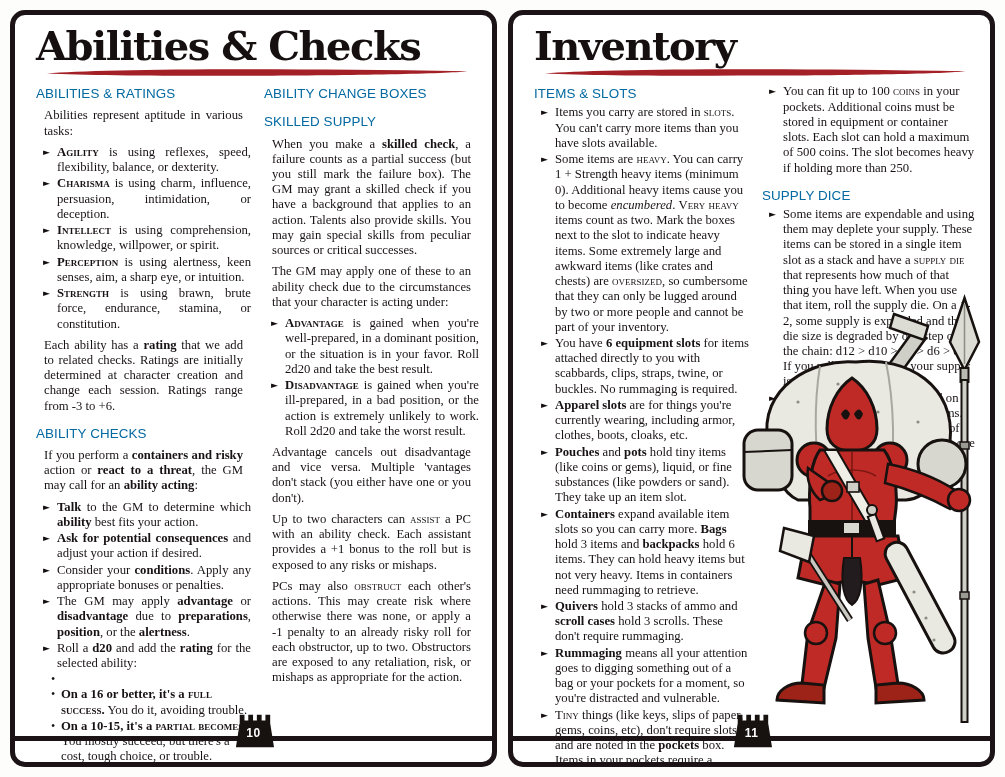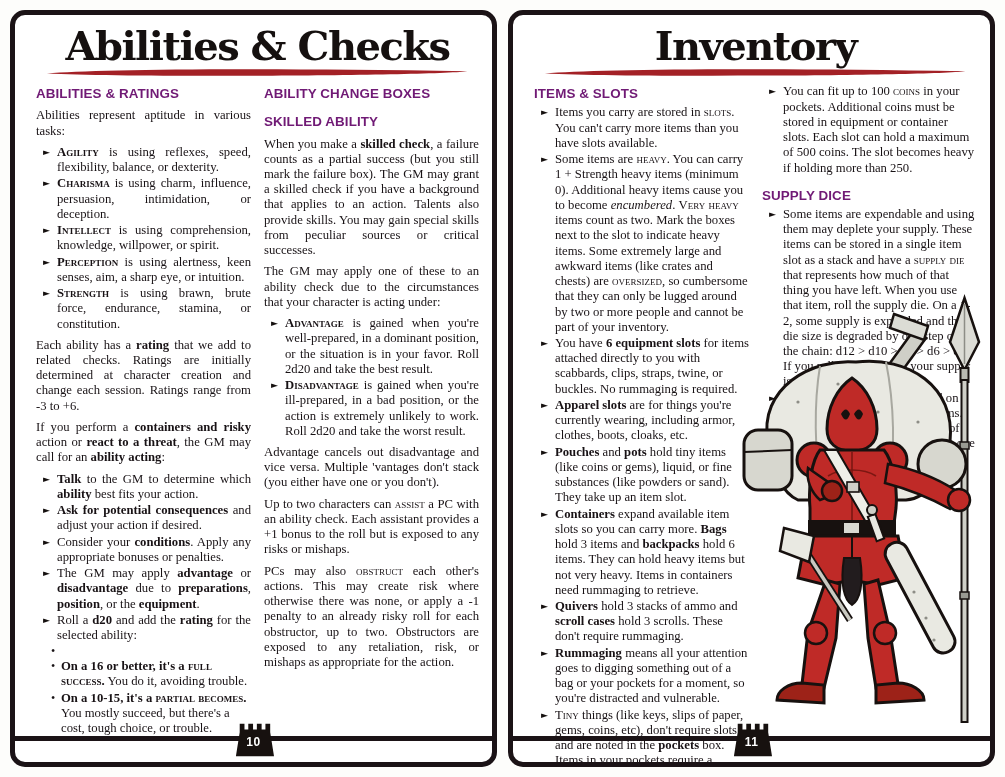--- a/index.html
+++ b/index.html
@@ -10,43 +10,43 @@
   }
   .page{
     position:absolute;top:10px;width:487px;height:757px;box-sizing:border-box;
     border:5px solid #1b1316;border-radius:15px;background:#ffffff;
   }
   #page-left{left:10px}
   #page-right{left:508px}
   .page-inner{position:relative;height:100%;box-sizing:border-box;padding:8px 13px 0 21px;overflow:hidden}
   .title{
     font-family:"DejaVu Serif",serif;font-weight:bold;font-size:40px;line-height:1.06;
-    text-align:center;letter-spacing:-1.5px;margin:2px 0 0 0;color:#15100f;
+    text-align:left;letter-spacing:-1.5px;margin:2px 0 0 0;color:#15100f;
   }
   .rule{display:block;margin:0 auto 5px auto;width:96%;height:11px}
   .cols{display:flex;gap:13px}
   .col{flex:1;min-width:0;font-size:12.7px;line-height:1.2}
   .col.justify .para,.col.justify .bullet .btext{text-align:justify}
   .sec-h{
-    font-family:"Liberation Sans",sans-serif;font-weight:bold;font-size:13.4px;
-    color:#701a75;letter-spacing:.1px;margin:12px 0 3px 0;
+    font-family:"Liberation Sans",sans-serif;font-weight:normal;font-size:13.4px;
+    color:#0369a1;letter-spacing:.1px;margin:12px 0 3px 0;
   }
   .sec-h:first-child{margin-top:3px}
-  .para{margin:6px 0}
+  .para{margin:6px 8px}
   .bullet,.subbullet{display:flex;margin:1px 0}
   .bullet .marker{
     flex:0 0 14px;margin-left:7px;font-size:9px;line-height:15px;
     font-family:"DejaVu Sans",sans-serif;color:#15100f;
   }
   .subbullet .marker{flex:0 0 10px;margin-left:15px;font-size:12px;line-height:14px}
   .btext{flex:1;min-width:0}
   .sc{font-variant:small-caps}
   i{}
   .footer-line{position:absolute;left:0;right:0;bottom:21px;height:5px;background:#1b1316}
-  .badge{position:absolute;left:50%;transform:translateX(-50%);bottom:5px;width:40px;height:36px}
+  .badge{position:absolute;left:50%;transform:translateX(-50%);bottom:14px;width:40px;height:36px}
   .badge svg{display:block;width:100%;height:100%}
   .badge .num{
     position:absolute;left:0;right:0;top:14px;text-align:center;color:#fff;
     font-family:"Liberation Sans",sans-serif;font-weight:bold;font-size:12px;letter-spacing:.5px;
   }
   .knight{position:absolute;right:0px;bottom:26px;width:262px;height:444px}
 </style>
 </head>
 <body>
 
@@ -74,56 +74,57 @@
           </div>
           <div class="bullet">
             <span class="marker">►</span>
             <div class="btext"><b class="sc">Perception</b> is using alertness, keen senses, aim, a sharp eye, or intuition.</div>
           </div>
           <div class="bullet">
             <span class="marker">►</span>
             <div class="btext"><b class="sc">Strength</b> is using brawn, brute force, endurance, stamina, or constitution.</div>
           </div>
           <p class="para">Each ability has a <b>rating</b> that we add to related checks. Ratings are initially determined at character creation and change each session. Ratings range from -3 to +6.</p>
+          <div class="sec-h">ABILITY CHECKS</div>
           <p class="para">If you perform a <b>containers and risky</b> action or <b>react to a threat</b>, the GM may call for an <b>ability acting</b>:</p>
           <div class="bullet">
             <span class="marker">►</span>
             <div class="btext"><b>Talk</b> to the GM to determine which <b>ability</b> best fits your action.</div>
           </div>
           <div class="bullet">
             <span class="marker">►</span>
             <div class="btext"><b>Ask for potential consequences</b> and adjust your action if desired.</div>
           </div>
           <div class="bullet">
             <span class="marker">►</span>
             <div class="btext">Consider your <b>conditions</b>. Apply any appropriate bonuses or penalties.</div>
           </div>
           <div class="bullet">
             <span class="marker">►</span>
-            <div class="btext">The GM may apply <b>advantage</b> or <b>disadvantage</b> due to <b>preparations</b>, <b>position</b>, or the <b>equipment</b>.</div>
+            <div class="btext">The GM may apply <b>advantage</b> or <b>disadvantage</b> due to <b>preparations</b>, <b>position</b>, or the <b>alertness</b>.</div>
           </div>
           <div class="bullet">
             <span class="marker">►</span>
             <div class="btext">Roll a <b>d20</b> and add the <b>rating</b> for the selected ability:</div>
           </div>
           <div class="subbullet">
             <span class="marker">•</span>
           </div>
           <div class="subbullet">
             <span class="marker">•</span>
             <div class="btext"><b>On a 16 or better, it's a <span class="sc">full success</span>.</b> You do it, avoiding trouble.</div>
           </div>
           <div class="subbullet">
             <span class="marker">•</span>
             <div class="btext"><b>On a 10-15, it's a <span class="sc">partial becomes</span>.</b> You mostly succeed, but there's a cost, tough choice, or trouble.</div>
           </div>
         </div>
       <div class="col justify">
           <div class="sec-h">ABILITY CHANGE BOXES</div>
-          <div class="sec-h">SKILLED ABILITY</div>
+          <div class="sec-h">SKILLED SUPPLY</div>
           <p class="para">When you make a <b>skilled check</b>, a failure counts as a partial success (but you still mark the failure box). The GM may grant a skilled check if you have a background that applies to an action. Talents also provide skills. You may gain special skills from peculiar sources or critical successes.</p>
           <p class="para">The GM may apply one of these to an ability check due to the circumstances that your character is acting under:</p>
           <div class="bullet">
             <span class="marker">►</span>
             <div class="btext"><b class="sc">Advantage</b> is gained when you're well-prepared, in a dominant position, or the situation is in your favor. Roll 2d20 and take the best result.</div>
           </div>
           <div class="bullet">
             <span class="marker">►</span>
             <div class="btext"><b class="sc">Disadvantage</b> is gained when you're ill-prepared, in a bad position, or the action is extremely unlikely to work. Roll 2d20 and take the worst result.</div>
           </div>

